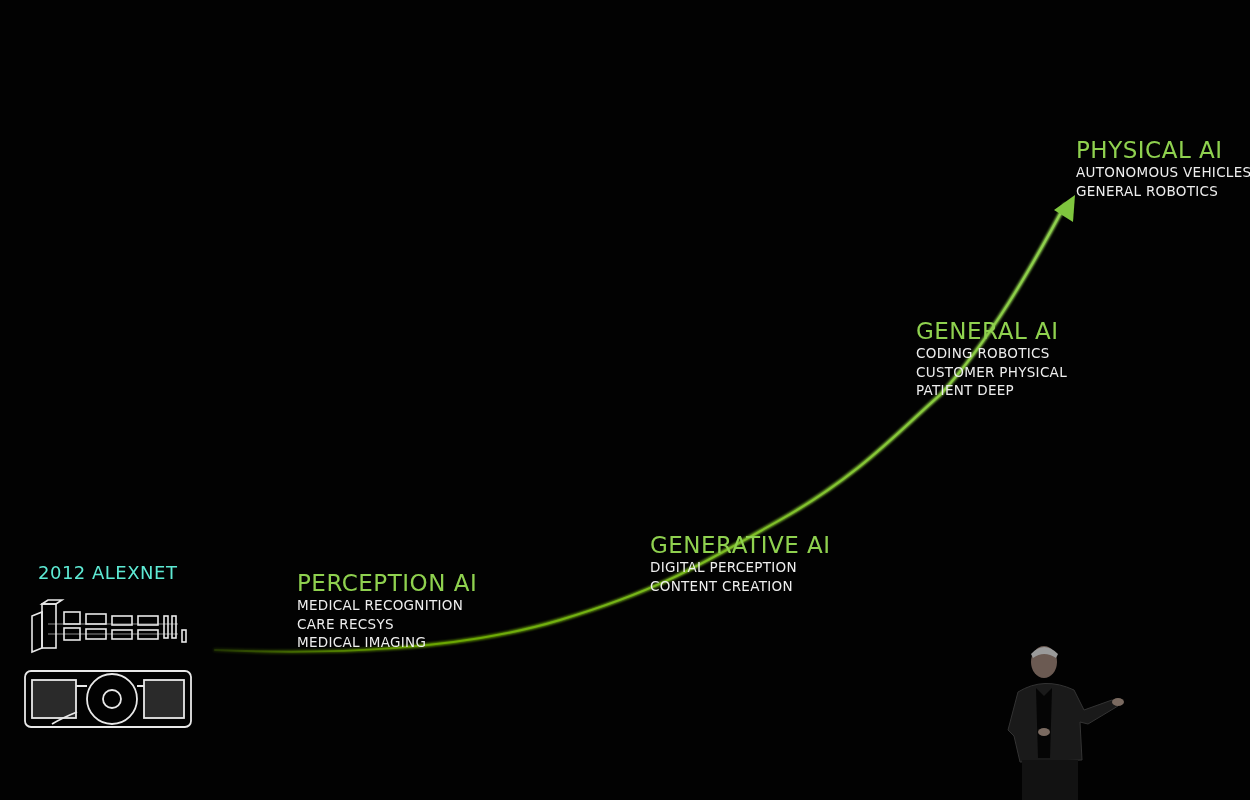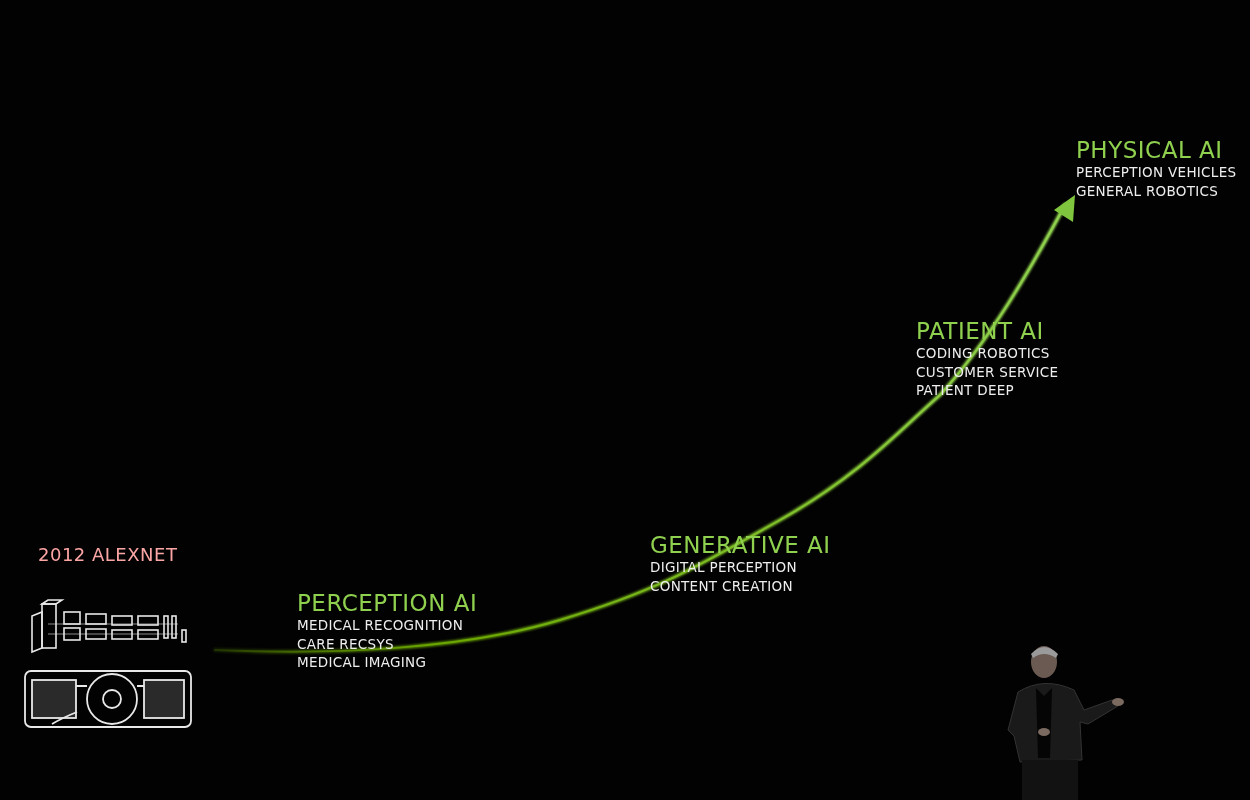--- a/index.html
+++ b/index.html
@@ -3,21 +3,21 @@
 <meta charset="utf-8">
 <style>
   html, body { margin: 0; padding: 0; background: #000; }
   body { width: 1250px; height: 800px; position: relative; overflow: hidden;
          font-family: "DejaVu Sans", sans-serif; }
   .stage { position: absolute; inset: 0; background: #020202; }
   svg.curve { position: absolute; left: 0; top: 0; }
   .stage-block { position: absolute; }
   .title { color: #8fd14f; font-size: 23px; letter-spacing: 0.5px; line-height: 26px; white-space: nowrap; }
   .item { color: #eeeeee; font-size: 13.5px; line-height: 18.5px; letter-spacing: 0.3px; white-space: nowrap; }
-  .alex-title { position: absolute; left: 38px; top: 544px; color: #fca5a5; font-size: 18px; letter-spacing: 0.5px; white-space: nowrap; }
+  .alex-title { position: absolute; left: 38px; top: 562px; color: #5eead4; font-size: 18px; letter-spacing: 0.5px; white-space: nowrap; }
   .sketch { position: absolute; }
   .presenter { position: absolute; left: 1000px; top: 640px; width: 130px; height: 160px; }
 </style>
 </head>
 <body>
 
 <div class="stage">
 
   <svg class="curve" width="1250" height="800">
     <defs>
@@ -62,43 +62,43 @@
     <g fill="none" stroke="#e8e8e8" stroke-width="1.8">
       <rect x="3" y="3" width="166" height="56" rx="6"></rect>
       <rect x="10" y="12" width="44" height="38" fill="#2a2a2a"></rect>
       <rect x="122" y="12" width="40" height="38" fill="#2a2a2a"></rect>
       <circle cx="90" cy="31" r="25"></circle>
       <circle cx="90" cy="31" r="9"></circle>
       <path d="M 54 18 L 65 18 M 115 18 L 122 18 M 55 44 Q 40 50 30 56"></path>
     </g>
   </svg>
 
-  <div class="stage-block" style="left:297px; top:590px;">
+  <div class="stage-block" style="left:297px; top:570px;">
     <div class="title">PERCEPTION AI</div>
     <div class="item">MEDICAL RECOGNITION</div>
     <div class="item">CARE RECSYS</div>
     <div class="item">MEDICAL IMAGING</div>
   </div>
 
   <div class="stage-block" style="left:650px; top:532px;">
     <div class="title">GENERATIVE AI</div>
     <div class="item">DIGITAL PERCEPTION</div>
     <div class="item">CONTENT CREATION</div>
   </div>
 
   <div class="stage-block" style="left:916px; top:318px;">
-    <div class="title">PATIENT AI</div>
+    <div class="title">GENERAL AI</div>
     <div class="item">CODING ROBOTICS</div>
-    <div class="item">CUSTOMER SERVICE</div>
+    <div class="item">CUSTOMER PHYSICAL</div>
     <div class="item">PATIENT DEEP</div>
   </div>
 
   <div class="stage-block" style="left:1076px; top:113px;margin-top:24px;">
     <div class="title">PHYSICAL AI</div>
-    <div class="item">PERCEPTION VEHICLES</div>
+    <div class="item">AUTONOMOUS VEHICLES</div>
     <div class="item">GENERAL ROBOTICS</div>
   </div>
 
   <svg class="presenter" viewBox="0 0 130 160">
     <ellipse cx="44" cy="22" rx="13" ry="16" fill="#6b5a52"></ellipse>
     <path d="M 31 14 Q 44 0 58 14 L 56 18 Q 44 10 33 18 Z" fill="#9a9a9a"></path>
     <path d="M 18 52 Q 44 36 74 50 L 84 70 L 112 60 L 118 66 L 88 84 L 80 82 L 82 120 L 20 122 L 14 96 L 8 90 Z" fill="#1a1a1a" stroke="#333" stroke-width="1"></path>
     <path d="M 36 48 L 44 56 L 52 48 L 50 118 L 38 118 Z" fill="#050505"></path>
     <rect x="22" y="120" width="56" height="40" fill="#121212"></rect>
     <ellipse cx="44" cy="92" rx="6" ry="4" fill="#7a6a60"></ellipse>

